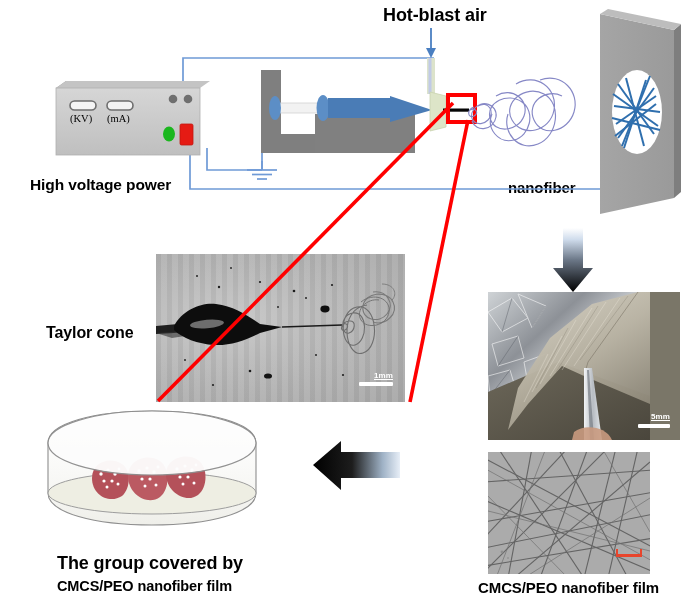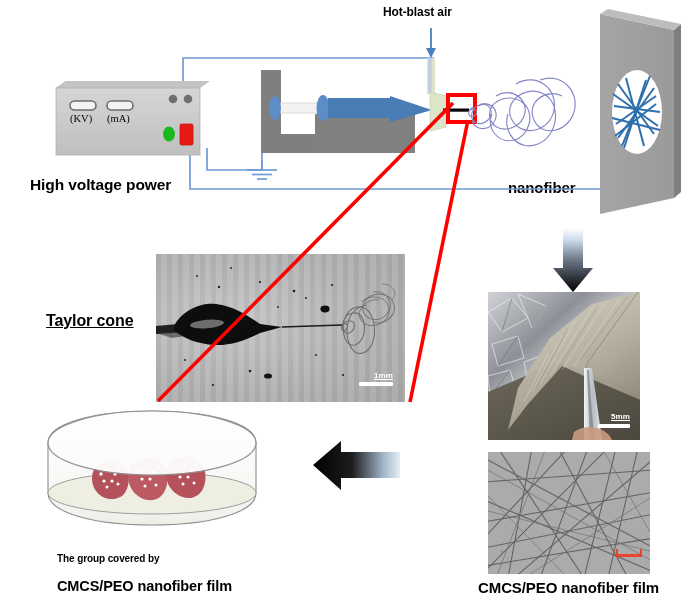--- a/index.html
+++ b/index.html
@@ -5,44 +5,44 @@
   html,body{margin:0;padding:0;background:#ffffff;}
   body{
     font-family:"Liberation Sans", sans-serif;
     width:685px;height:601px;overflow:hidden;position:relative;
   }
   #stage{position:relative;width:685px;height:601px;background:#fff;overflow:hidden;}
 
   .lbl{position:absolute;font-weight:bold;color:#000;white-space:nowrap;letter-spacing:-.1px;}
 
   #lbl-highvoltage{left:2px;top:176px;font-size:15.5px;margin-left:28px;}
-  #lbl-hotblast{left:383px;top:5px;font-size:12px;}
+  #lbl-hotblast{left:383px;top:5px;font-size:18px;}
   #lbl-collector{left:508px;top:179px;font-size:15px;}
-  #lbl-taylor{left:46px;top:312px;font-size:16px;text-decoration:underline;}
-  #lbl-petri1{left:57px;top:553px;font-size:10px;}
+  #lbl-taylor{left:46px;top:324px;font-size:16px;}
+  #lbl-petri1{left:57px;top:553px;font-size:18px;}
   #lbl-petri2{left:57px;top:578px;font-size:14.5px;}
   #lbl-sem{left:478px;top:579px;font-size:15px;}
 
   svg.layer{position:absolute;left:0;top:0;width:685px;height:601px;overflow:visible;}
 
   
   #taylor-inset{
     position:absolute;left:156px;top:254px;width:249px;height:148px;
     background:#b9b9b9;overflow:hidden;
   }
   #taylor-inset .grain{position:absolute;inset:0;
     background:
       repeating-linear-gradient(90deg, rgba(0,0,0,.045) 0 5px, rgba(255,255,255,.05) 5px 11px),
       radial-gradient(ellipse at 30% 45%, #c6c6c6 0%, #b3b3b3 60%, #a8a8a8 100%);
   }
   .sb{position:absolute;background:#fff;height:4px;border-radius:1px;}
   .sbtxt{position:absolute;color:#fff;font-size:8px;font-weight:bold;letter-spacing:.1px;text-decoration:underline;}
 
   
-  #foil-photo{position:absolute;left:488px;top:292px;width:152px;height:148px;overflow:hidden;
+  #foil-photo{position:absolute;left:488px;top:292px;width:192px;height:148px;overflow:hidden;
     background:#7a7668;}
   
   #sem-photo{position:absolute;left:488px;top:452px;width:162px;height:122px;overflow:hidden;
     background:#adadad;}
 </style>
 </head>
 <body>
 
 <div id="stage">
 

